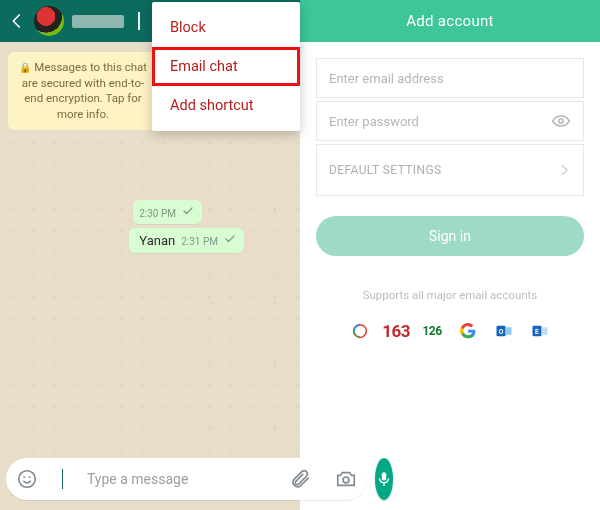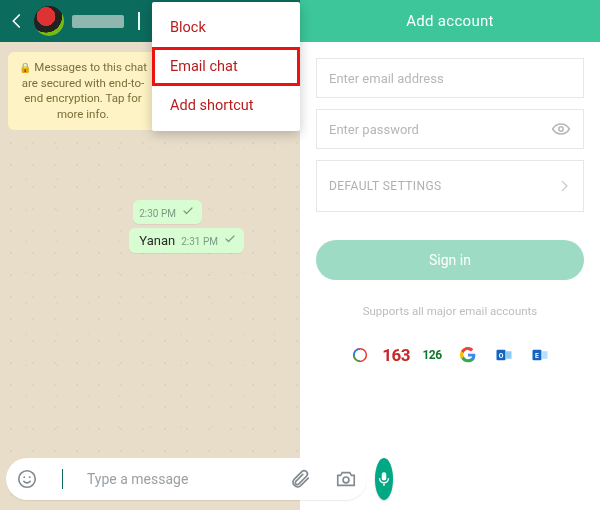--- a/index.html
+++ b/index.html
@@ -118,21 +118,21 @@
   .ico { display:inline-flex; align-items:center; justify-content:center; }
   .ico svg { display:block; }
 
   
   .mail { width: 300px; height: 510px; background: #fff; display:flex; flex-direction:column; }
   .mail-header {
     height: 42px; background: #3cc69a;
     display: flex; align-items: center; justify-content: center;
     color: #fff; font-size: 15px; letter-spacing: .3px;
   }
-  .mail-form { padding: 16px 16px 0; display:flex; flex-direction:column; gap:12px; }
+  .mail-form { padding: 16px 16px 0; display:flex; flex-direction:column; gap:4px; }
   .mail-field {
     border: 1px solid #e7e7e7;
     height: 40px;
     display: flex; align-items: center;
     padding: 0 12px;
     background: #fff;
   }
   .mail-field + .mail-field,
   .mail-field + .mail-row { margin-top: -1px; }
   .mail-field input {
@@ -153,21 +153,21 @@
     margin-top: 16px;
     height: 40px;
     border-radius: 20px;
     background: #9ddbc4;
     color: #fff;
     display: flex; align-items: center; justify-content: center;
     font-size: 14px;
     cursor: pointer;
   }
   .supports {
-    margin-top: 12px;
+    margin-top: 28px;
     text-align: center;
     font-size: 11.5px;
     color: #bdbdbd;
   }
   .providers {
     margin-top: 14px;
     display: flex; align-items: center; justify-content: center; gap: 14px;
   }
   .pv {
     width: 22px; height: 22px; border-radius: 3px;

